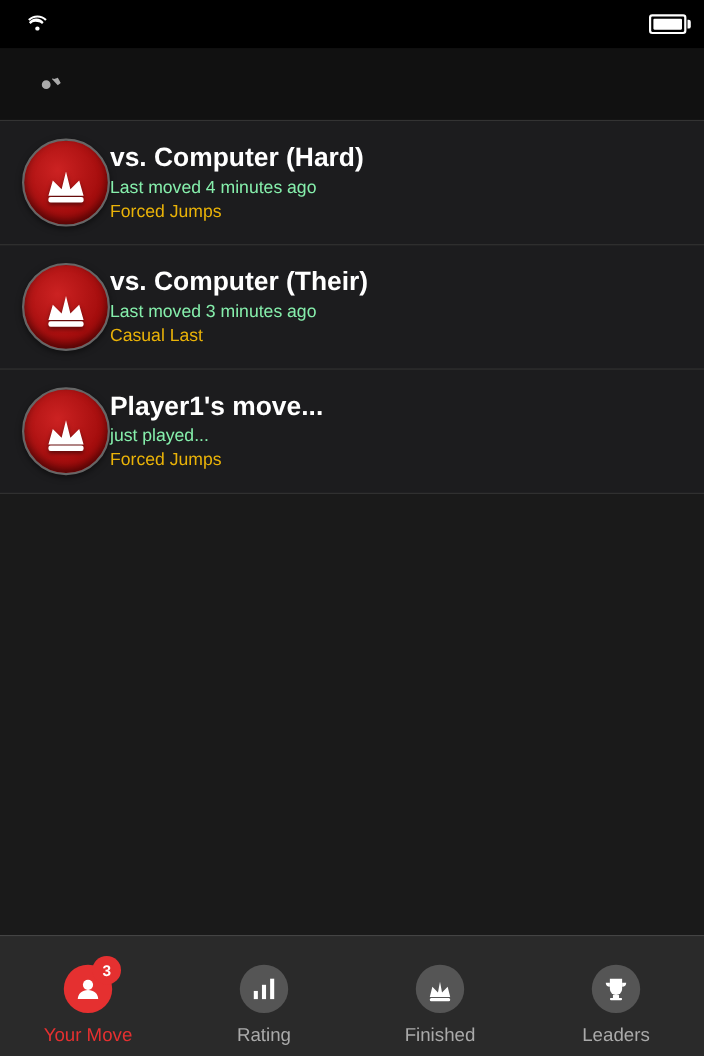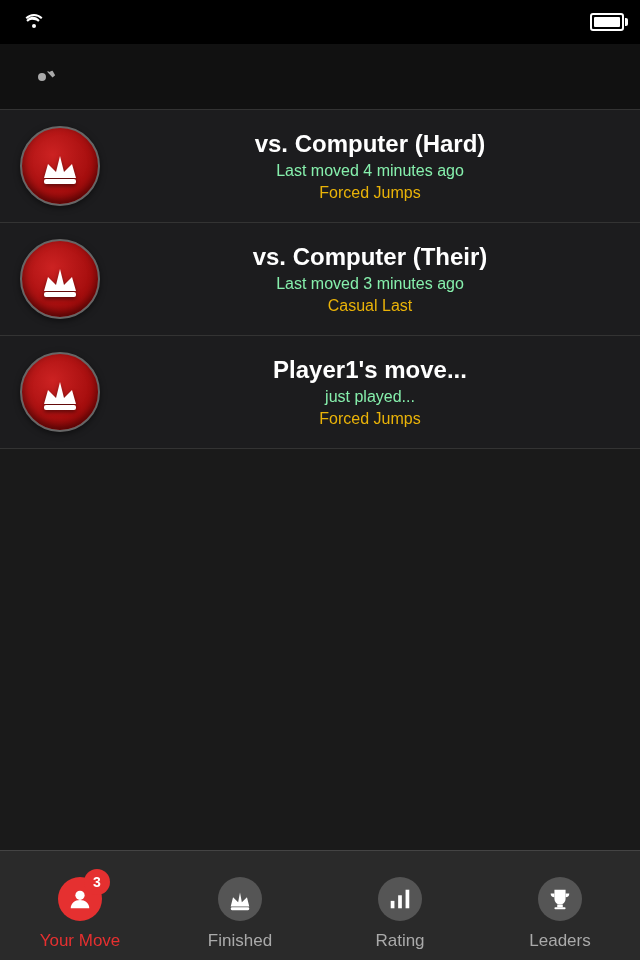--- a/index.html
+++ b/index.html
@@ -133,23 +133,21 @@
       justify-content: center;
       flex-shrink: 0;
       box-shadow: inset 0 -4px 8px rgba(0,0,0,0.5), 0 2px 6px rgba(0,0,0,0.5);
     }
     .crown-svg {
       width: 48px;
       height: 48px;
       filter: drop-shadow(0 2px 2px rgba(0,0,0,0.5));
     }
     .game-info {
-      margin-left: 20px;
       flex: 1;
-      text-align: center;
     }
     .game-title {
       font-size: 24px;
       font-weight: 600;
       color: #fff;
       margin-bottom: 4px;
     }
     .game-subtitle {
       font-size: 16px;
       color: #86efac;
@@ -307,40 +305,40 @@
           </svg>
       </div>
       <div class="tab-badge">3</div>
     </div>
     <div class="tab-label active">Your Move</div>
   </div>
     <div class="tab-item">
     <div class="tab-icon-container">
       <div class="tab-icon-circle">
         <svg viewBox="0 0 28 28" width="26" height="26" fill="white">
-            <path d="M4 22l2.5-10 5.5 5.5L14 7l2 10.5L21.5 12 24 22H4z"></path>
-            <rect x="4" y="23" width="20" height="3" rx="1.5" fill="white"></rect>
-          </svg>
-      </div>
-
-    </div>
-    <div class="tab-label">Finished</div>
-  </div>
-    <div class="tab-item">
-    <div class="tab-icon-container">
-      <div class="tab-icon-circle">
-        <svg viewBox="0 0 28 28" width="26" height="26" fill="white">
             <rect x="4" y="16" width="4" height="8"></rect>
             <rect x="12" y="10" width="4" height="14"></rect>
             <rect x="20" y="4" width="4" height="20"></rect>
           </svg>
       </div>
 
     </div>
     <div class="tab-label">Rating</div>
+  </div>
+    <div class="tab-item">
+    <div class="tab-icon-container">
+      <div class="tab-icon-circle">
+        <svg viewBox="0 0 28 28" width="26" height="26" fill="white">
+            <path d="M4 22l2.5-10 5.5 5.5L14 7l2 10.5L21.5 12 24 22H4z"></path>
+            <rect x="4" y="23" width="20" height="3" rx="1.5" fill="white"></rect>
+          </svg>
+      </div>
+
+    </div>
+    <div class="tab-label">Finished</div>
   </div>
     <div class="tab-item">
     <div class="tab-icon-container">
       <div class="tab-icon-circle">
         <svg viewBox="0 0 28 28" width="26" height="26" fill="white">
             <path d="M8 4h12v10a6 6 0 0 1-12 0V4z"></path>
             <path d="M8 8H4a4 4 0 0 0 4 4"></path>
             <path d="M20 8h4a4 4 0 0 1-4 4"></path>
             <rect x="11" y="20" width="6" height="3"></rect>
             <rect x="8" y="23" width="12" height="2" rx="1"></rect>

